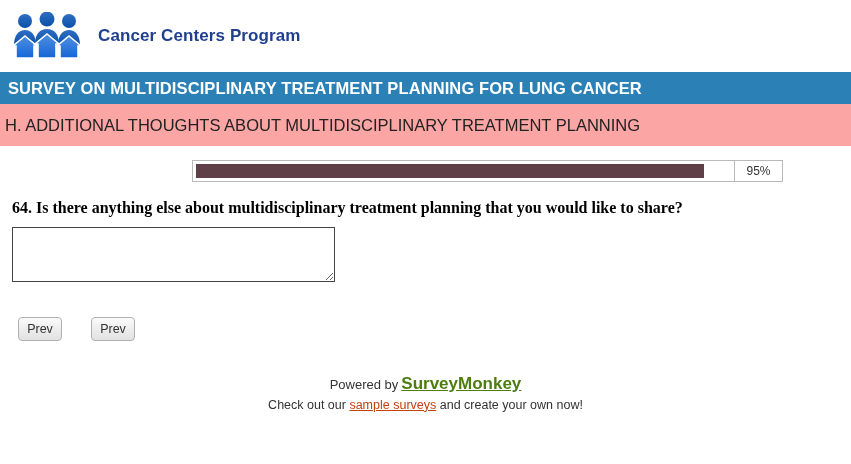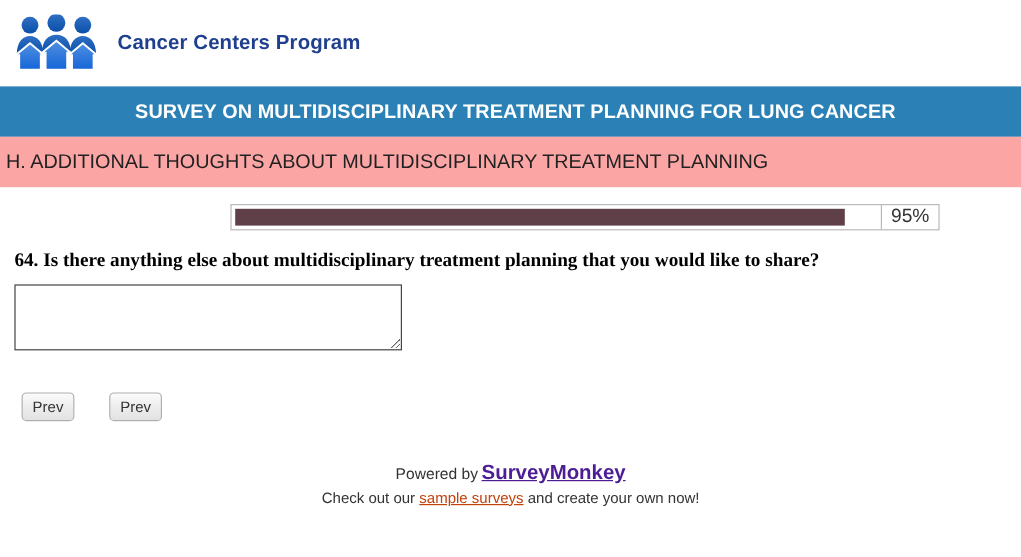--- a/index.html
+++ b/index.html
@@ -38,26 +38,25 @@
     line-height: 1.25;
     color: #1f3f8f;
     letter-spacing: 0.1px;
     white-space: nowrap;
   }
   .logo-text .ln { display: block; }
 
   
   .title-band {
     background: #2b80b5;
-    height: 42px;
+    height: 32px;
     display: flex;
     align-items: center;
     padding-left: 8px;
     box-sizing: border-box;
-    justify-content: center;
   }
   .title-band-text {
     color: #ffffff;
     font-size: 16.5px;
     font-weight: bold;
     letter-spacing: 0.1px;
     white-space: nowrap;
   }
 
   
@@ -98,21 +97,21 @@
     height: 100%;
     background: #5f4049;
     width: 95%;
   }
   .progress-label-box {
     flex: 0 0 48px;
     border-left: 1px solid #b9b9b9;
     display: flex;
     align-items: center;
     justify-content: center;
-    font-size: 16px;
+    font-size: 12px;
     color: #333333;
     box-sizing: border-box;
   }
 
   
   .question {
     margin-top: 17px;
     margin-left: 12px;
     font-size: 16px;
     font-weight: bold;
@@ -167,21 +166,21 @@
     text-align: center;
     line-height: 1.35;
   }
   .footer-line1 {
     font-size: 13px;
     color: #333333;
   }
   .footer-brand {
     font-size: 17px;
     font-weight: bold;
-    color: #4c1d95;
+    color: #4d7c0f;
     text-decoration: underline;
     margin-left: 3px;
   }
   .footer-line2 {
     font-size: 12.5px;
     color: #333333;
     margin-top: 1px;
   }
   .footer-link {
     color: #c2410c;

